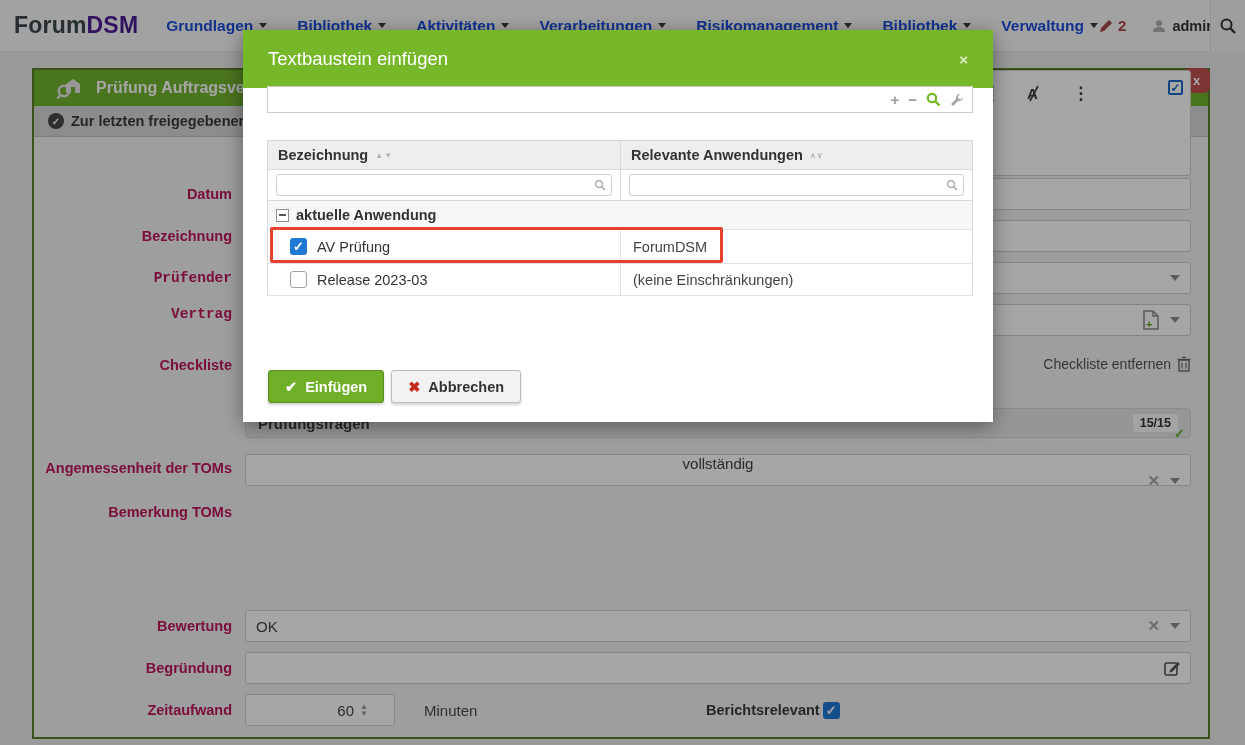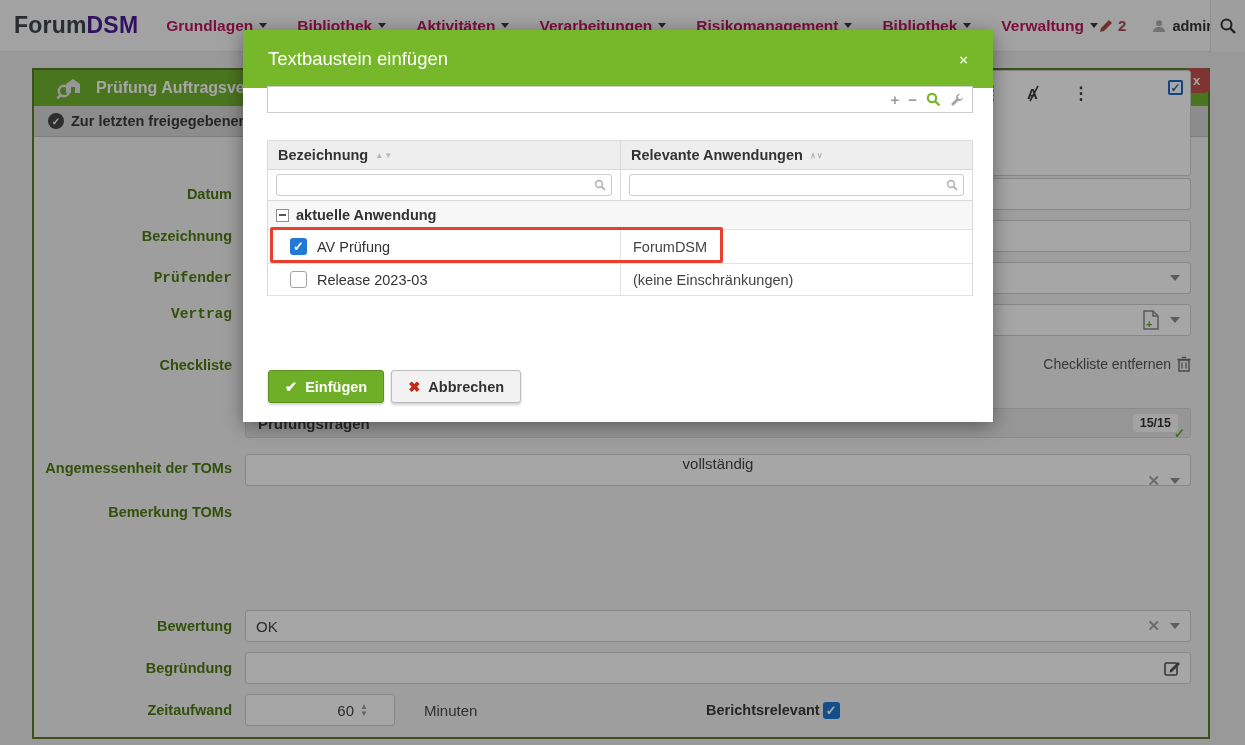--- a/index.html
+++ b/index.html
@@ -5,21 +5,21 @@
   * { margin:0; padding:0; box-sizing:border-box; }
   html,body { width:1245px; height:745px; overflow:hidden; background:#ececec;
               font-family:"Liberation Sans", sans-serif; }
 
   
   .nav { position:absolute; left:0; top:0; width:1245px; height:52px; background:#f9f9f9;
          border-bottom:1px solid #e2e2e2; display:flex; align-items:center; z-index:1; }
   .logo { font-size:23px; font-weight:bold; margin-left:14px; letter-spacing:.2px; }
   .logo .lg1 { color:#3d474d;margin-top:15px; } .logo .lg2 { color:#4c1d95; }
   .menu { display:flex; align-items:center; margin-left:28px; gap:30px; }
-  .menu-item { font-size:15.5px; font-weight:600; color:#be185d; display:flex; align-items:center; gap:6px; cursor:pointer; }
+  .menu-item { font-size:15.5px; font-weight:600; color:#1d4ed8; display:flex; align-items:center; gap:6px; cursor:pointer; }
   .caret { width:0; height:0; border-left:4px solid transparent; border-right:4px solid transparent;
            border-top:5px solid #3a3a3a; display:inline-block; }
   .nav-right { margin-left:auto; display:flex; align-items:center; gap:26px; padding-right:50px; }
   .edit-ind { display:flex; align-items:center; gap:4px; color:#a94a48; font-weight:bold; font-size:15px; }
   .user-area { display:flex; align-items:center; gap:6px; font-size:14.5px; }
   .user-name { font-weight:bold; color:#333; }
   .user-role { color:#9a9a9a; }
   .nav-search { position:absolute; right:0; top:0; width:35px; height:52px; border-left:1px solid #dcdcdc;
                 background:#f3f3f3; display:flex; align-items:center; justify-content:center; cursor:pointer; }
 
@@ -39,21 +39,21 @@
   .close-tab { position:absolute; right:-2px; top:-2px; width:27px; height:25px; background:#c0504d;
                border-radius:6px; color:#fff; font-weight:bold; font-size:13px;
                display:flex; align-items:center; justify-content:center; cursor:pointer; }
   .sub-bar { position:absolute; left:0; top:36px; width:100%; height:31px; background:#d8d8d8;
              border-bottom:1px solid #c3c3c3; display:flex; align-items:center; gap:7px; padding:0 14px;
              font-size:14.5px; font-weight:bold; color:#3a3a3a; cursor:pointer; }
   .chkcirc { width:16px; height:16px; border-radius:50%; background:#474747; color:#fff; font-size:10px;
              display:flex; align-items:center; justify-content:center; }
 
   .lbl { position:absolute; left:0; width:198px; text-align:right; font-size:14.5px; font-weight:700;
-         color:#4d7c0f; }
+         color:#be185d; }
   .field { position:absolute; left:211px; width:946px; height:32px; background:#fff;
            border:1px solid #cfcfcf; border-radius:3px; display:flex; align-items:center;
            padding:0 10px; font-size:15px; color:#444; }
   .field .right-ic { margin-left:auto; display:flex; align-items:center; gap:10px; }
   .chev { width:0; height:0; border-left:5px solid transparent; border-right:5px solid transparent;
           border-top:6px solid #8f8f8f; }
   .xmark { color:#a9a9a9; font-size:15px; font-weight:bold; }
 
   .link-right { position:absolute; left:211px; width:946px; text-align:right; font-size:14px; color:#555;
                 display:flex; justify-content:flex-end; align-items:center; gap:6px; }

